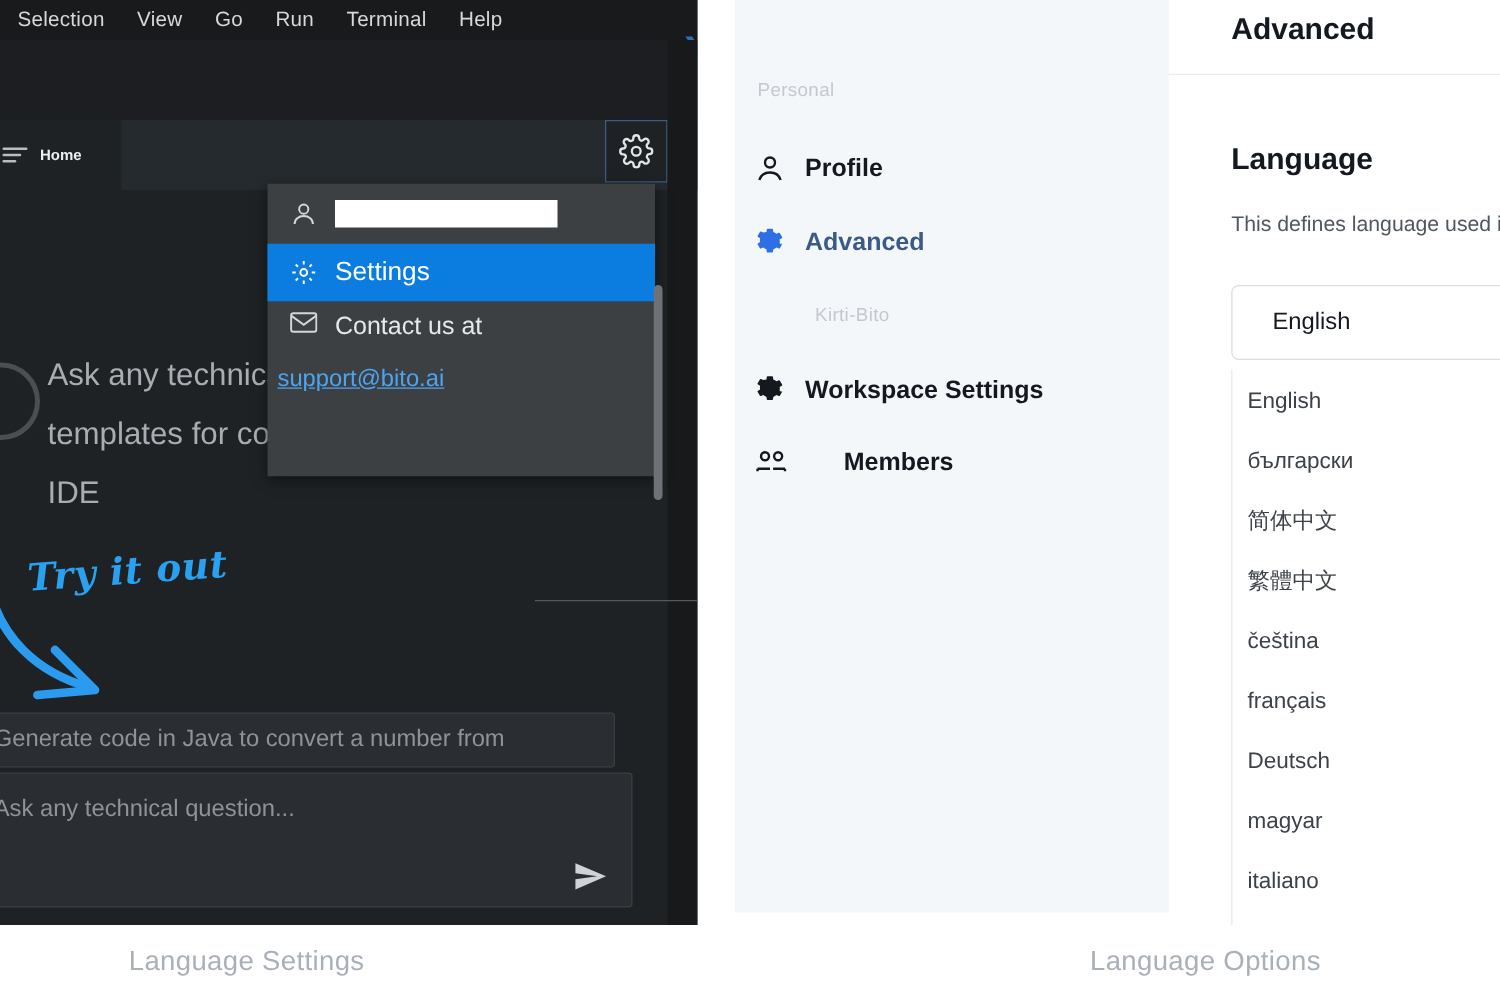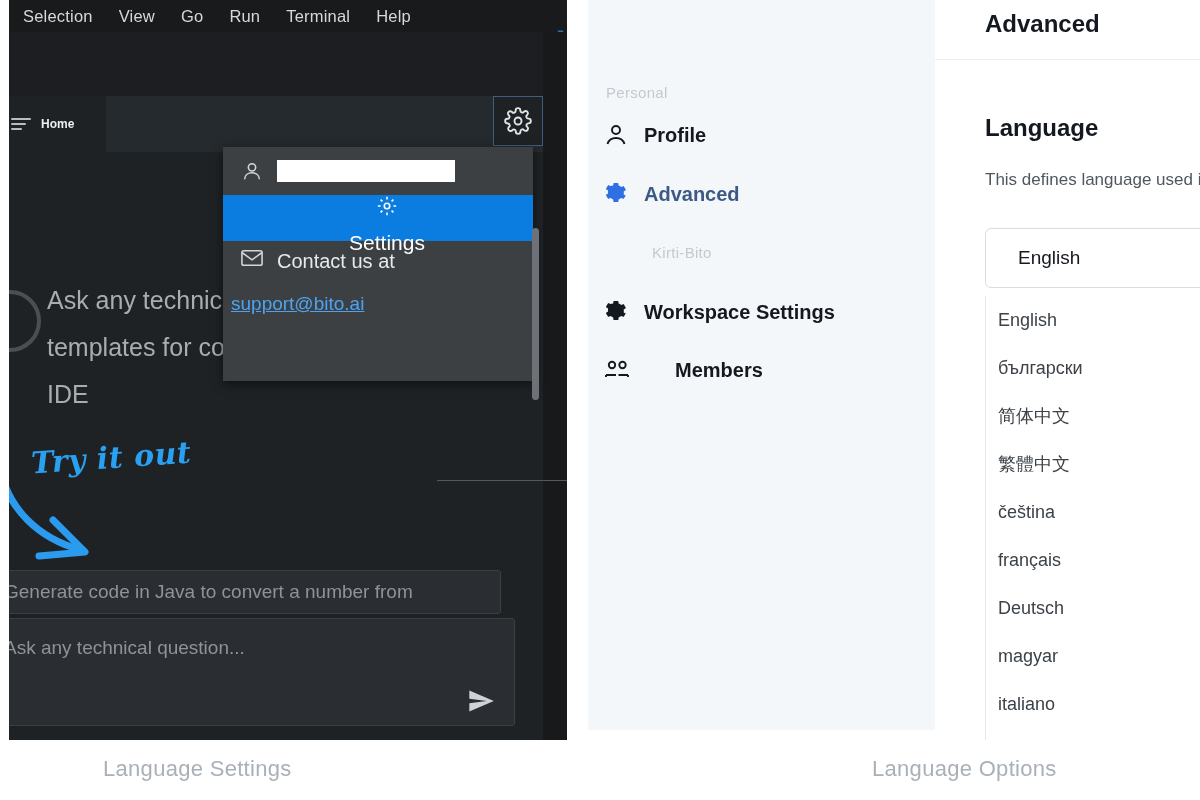--- a/index.html
+++ b/index.html
@@ -7,21 +7,21 @@
     width: 1200px; height: 800px;
     background: #ffffff;
     font-family: "Liberation Sans", sans-serif;
     overflow: hidden;
   }
   #root { position: relative; width: 1200px; height: 800px; background: #ffffff; }
 
   
   #left-panel {
     position: absolute; left: 0; top: 0; width: 558px; height: 740px;
-    background: #1f2225; overflow: hidden; margin-left: 9px;
+    background: #1f2225; overflow: hidden;
   }
   #menu-bar {
     position: absolute; left: 0; top: 0; width: 558px; height: 32px;
     background: #181a1c;
     display: flex; align-items: center; gap: 26px;
     padding-left: 14px;
   }
   .menu-item {
     color: #d6d8da; font-size: 16.5px; letter-spacing: .2px; white-space: nowrap;
   }
@@ -95,21 +95,21 @@
   #account-menu {
     position: absolute; left: 214px; top: 147px; width: 310px; height: 234px;
     background: #3c4043; box-shadow: 0 3px 10px rgba(0,0,0,.55);
   }
   .menu-row { display: flex; align-items: center; gap: 14px; padding-left: 18px; }
   #row-user { height: 48px; }
   #user-field {
     width: 178px; height: 22px; background: #ffffff; border: none;
   }
   #row-settings {
-    height: 46px; background: #0b7ce0; flex-direction: column;
+    height: 46px; background: #0b7ce0;
   }
   #row-settings .menu-text { color: #ffffff; font-size: 21px; }
   #row-contact { height: 42px; padding-top: 8px; align-items: flex-start; }
   #row-contact .menu-text { color: #e6e8ea; font-size: 20px; line-height: 24px; }
   #support-link {
     position: absolute; left: 222px; top: 293px;
     color: #4da3f0; font-size: 19px; text-decoration: underline;
   }
   #menu-divider {
     position: absolute; left: 214px; top: 333px; width: 310px; height: 1px; background: #55595c;
@@ -134,21 +134,21 @@
     position: absolute; left: 0; top: 0; width: 347px; height: 60px;
     display: flex; align-items: center; gap: 14px; padding-left: 16px;
   }
   #back-label { color: #14181f; font-size: 18px; font-weight: 700; }
   #rp-topline {
     position: absolute; left: 365px; top: 59px; width: 265px; height: 1px; background: #eceff2;
   }
   .section-label {
     position: absolute; left: 18px; color: #c3c9d0; font-size: 15px; letter-spacing: .3px;
   }
-  #label-personal { top: 84px; }
+  #label-personal { top: 64px; }
   #label-workspace { top: 244px; margin-left: 46px; }
   .nav-item {
     position: absolute; left: 16px; width: 320px; height: 40px;
     display: flex; align-items: center; gap: 16px;
   }
   .nav-label { font-size: 20px; color: #14181f; font-weight: 700; }
   .nav-item.active .nav-label { color: #3c5a85; font-weight: 700; }
   #nav-profile { top: 115px; }
   #nav-advanced { top: 174px; }
   #nav-workspace { top: 292px; }

